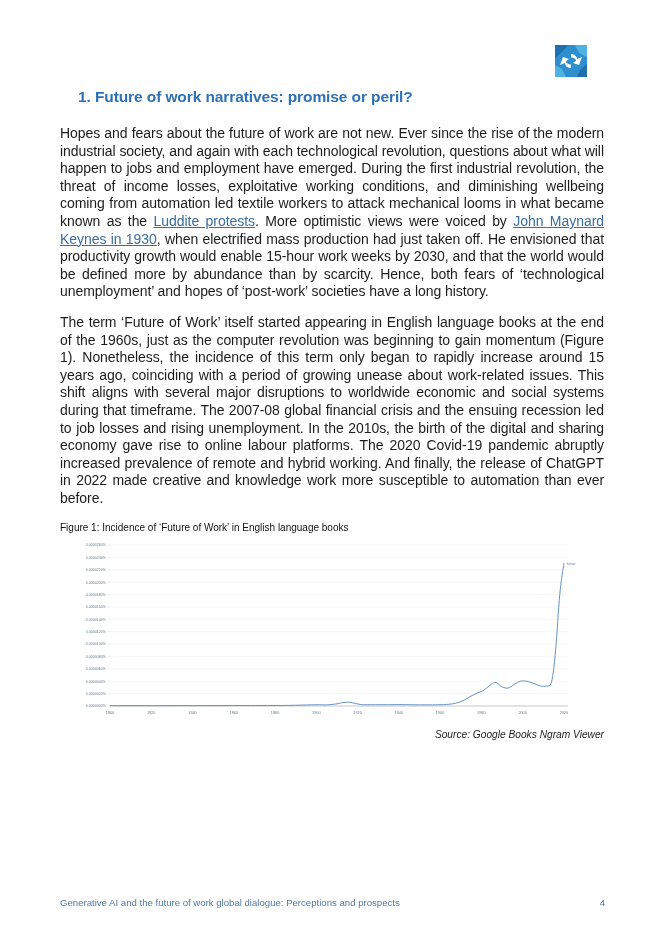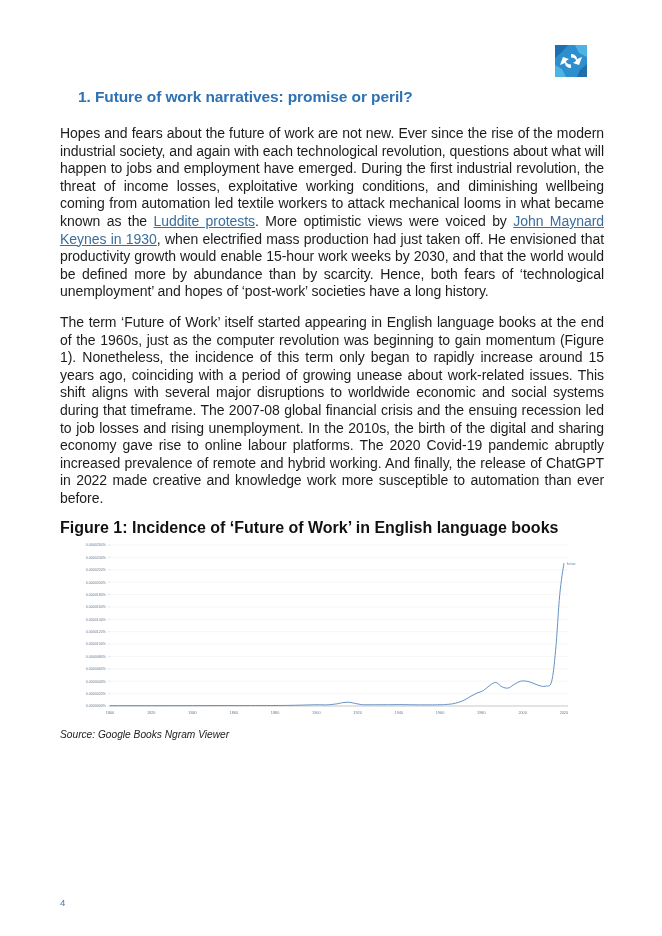--- a/index.html
+++ b/index.html
@@ -51,30 +51,30 @@
     text-align: justify;
     margin: 0 0 13px 0;
     color: #1c1c1c;
     letter-spacing: -0.05px;
   }
   a.doc-link {
     color: #3a6e9e;
     text-decoration: underline;
   }
   .fig-caption {
-    font-size: 16px;
-    font-weight: bold;
+    font-size: 10px;
+    font-weight: normal;
     line-height: 15px;
     margin: 8px 0 0 0;
     color: #111;
   }
   .fig-source {
     font-size: 10.2px;
     font-style: italic;
-    text-align: left;
+    text-align: right;
     color: #1c1c1c;
     margin: 5px 0 0 0;
   }
   
   .chart-box {
     position: relative;
     width: 510px;
     height: 185px;
     margin: 4px 0 0 6px;
   }
@@ -183,16 +183,17 @@
           <path d="M44.00,166.69 C50.88,166.69 71.51,166.70 85.26,166.69 C99.02,166.68 112.77,166.65 126.52,166.63 C140.28,166.61 154.03,166.59 167.78,166.57 C181.54,166.55 198.73,166.56 209.05,166.50 C219.36,166.45 222.80,166.38 229.68,166.26 C236.55,166.13 245.15,165.82 250.31,165.76 C255.46,165.70 257.18,166.04 260.62,165.89 C264.06,165.73 268.19,165.21 270.94,164.83 C273.69,164.45 275.06,163.85 277.13,163.59 C279.19,163.34 281.25,163.13 283.32,163.28 C285.38,163.44 287.44,164.13 289.50,164.52 C291.57,164.92 293.63,165.43 295.69,165.64 C297.76,165.84 299.13,165.74 301.88,165.76 C304.63,165.78 308.76,165.76 312.20,165.76 C315.64,165.76 319.08,165.78 322.51,165.76 C325.95,165.74 329.39,165.64 332.83,165.64 C336.27,165.64 339.71,165.72 343.14,165.76 C346.58,165.80 350.02,165.86 353.46,165.89 C356.90,165.91 360.34,165.91 363.77,165.89 C367.21,165.86 371.34,165.83 374.09,165.76 C376.84,165.69 378.22,165.61 380.28,165.45 C382.34,165.30 384.41,165.19 386.47,164.83 C388.53,164.47 390.59,163.96 392.66,163.28 C394.72,162.61 396.78,161.84 398.85,160.81 C400.91,159.78 402.97,158.23 405.04,157.09 C407.10,155.96 409.16,154.93 411.23,154.00 C413.29,153.07 415.35,152.76 417.41,151.52 C419.48,150.28 421.54,147.91 423.60,146.57 C425.67,145.22 427.73,143.26 429.79,143.47 C431.86,143.68 433.92,146.88 435.98,147.80 C438.05,148.73 440.11,149.46 442.17,149.04 C444.23,148.63 446.30,146.46 448.36,145.33 C450.42,144.19 452.49,142.75 454.55,142.23 C456.61,141.71 458.68,141.92 460.74,142.23 C462.80,142.54 464.86,143.37 466.93,144.09 C468.99,144.81 471.05,146.05 473.12,146.57 C475.18,147.08 477.24,147.80 479.31,147.18 C481.37,146.57 483.78,148.84 485.50,142.85 C487.21,136.86 488.25,125.82 489.62,111.27 C491.00,96.72 492.37,69.99 493.75,55.54 C495.12,41.09 497.19,29.74 497.87,24.58" fill="none" stroke="#4a7ebb" stroke-width="0.85" stroke-linejoin="round" stroke-linecap="round"></path>
           <text x="500.8738738738739" y="26.176923076923067" class="series-text">future of work (All)</text>
         </svg>
     </div>
 
     <div class="fig-source">Source: Google Books Ngram Viewer</div>
 
   </div>
 
   <div class="footer">
+    <span>Generative AI and the future of work global dialogue: Perceptions and prospects</span>
     <span class="pageno">4</span>
   </div>
 
 </div>
 
 </body></html>

